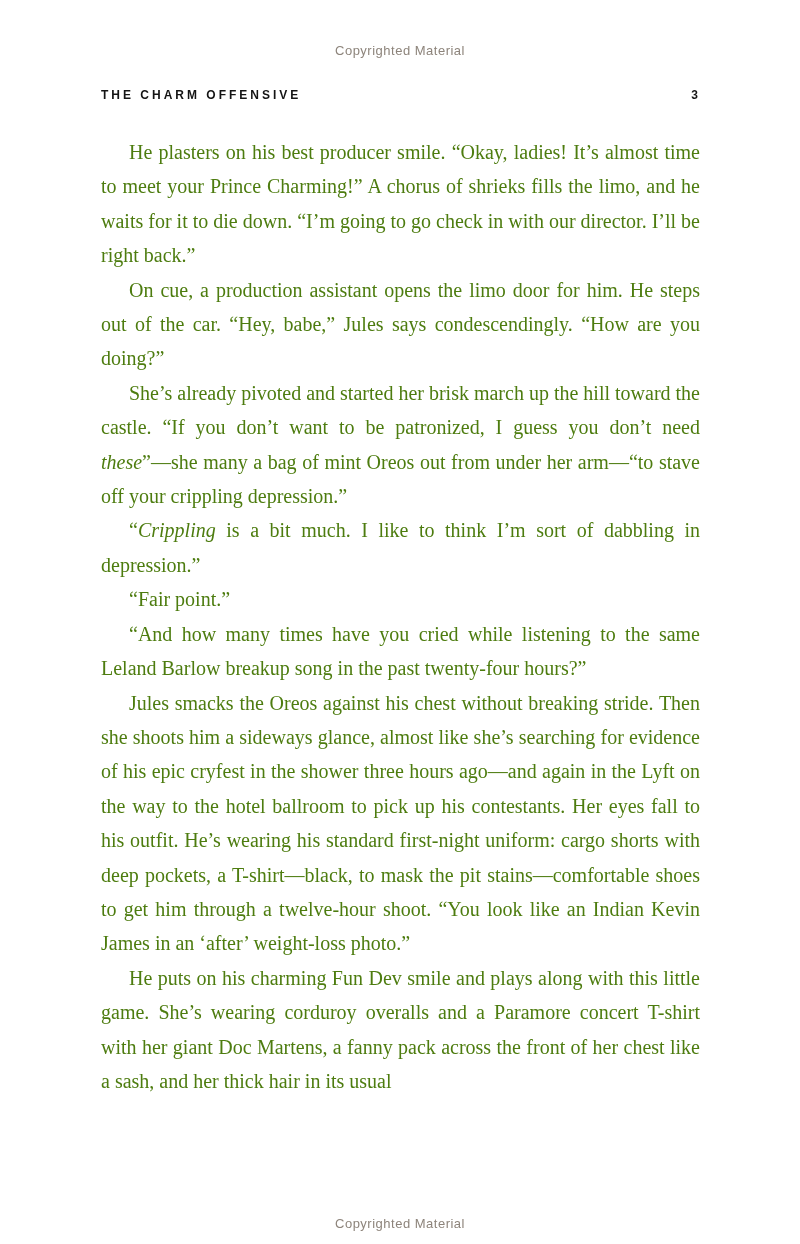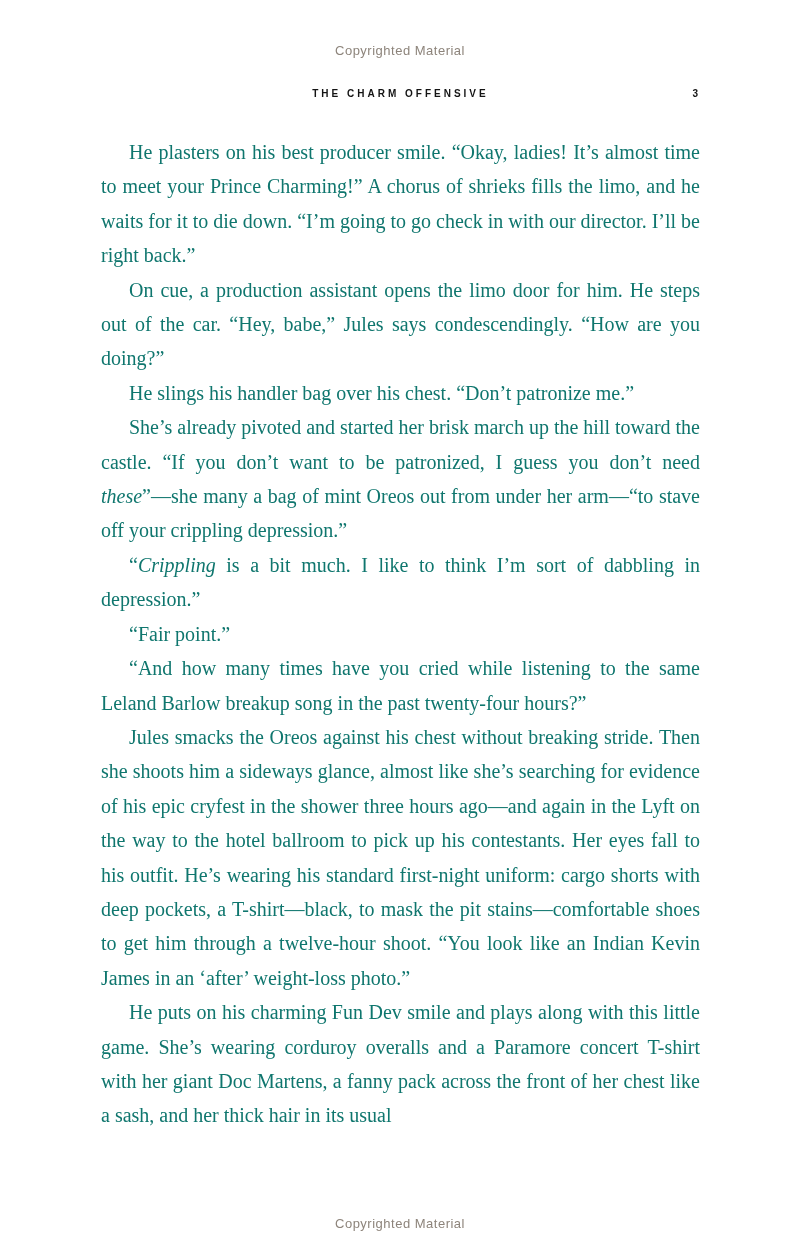--- a/index.html
+++ b/index.html
@@ -28,44 +28,44 @@
   }
   .copyright.top { top: 29px; }
   .copyright.bottom { bottom: 27px; }
 
   .running-head {
     position: absolute;
     top: 74px;
     left: 101px;
     right: 100px;
     height: 20px;
-    text-align: center;
+    text-align: left;
     font-family: "Liberation Sans", "DejaVu Sans", sans-serif;
     font-weight: bold;
-    font-size: 10px;
+    font-size: 12px;
     letter-spacing: 3px;
     color: #141414;
   }
   .running-head .head-title { display: inline-block; }
   .running-head .page-number {
     position: absolute;
     right: 2px;
     top: 0;
     letter-spacing: 0;
   }
 
   .body-text {
     position: absolute;
     top: 121px;
     left: 101px;
     width: 599px;
     font-size: 20px;
     line-height: 34.4px;
     text-align: justify;
-    color: #0f766e;
+    color: #4d7c0f;
   }
   .body-text p {
     margin: 0;
     padding: 0;
     text-indent: 28px;
   }
   .body-text em { }
 </style>
 </head>
 <body>
@@ -75,21 +75,20 @@
   <div class="copyright top">Copyrighted Material</div>
 
   <div class="running-head">
     <span class="head-title">THE CHARM OFFENSIVE</span>
     <span class="page-number">3</span>
   </div>
 
   <div class="body-text">
       <p><span>He plasters on his best producer smile. “Okay, ladies! It’s almost time to meet your Prince Charming!” A chorus of shrieks fills the limo, and he waits for it to die down. “I’m going to go check in with our director. I’ll be right back.”</span></p>
       <p><span>On cue, a production assistant opens the limo door for him. He steps out of the car. “Hey, babe,” Jules says condescendingly. “How are you doing?”</span></p>
-      <p><span>He slings his handler bag over his chest. “Don’t patronize me.”</span></p>
       <p><span>She’s already pivoted and started her brisk march up the hill toward the castle. “If you don’t want to be patronized, I guess you don’t need </span><em>these</em><span>”—she many a bag of mint Oreos out from under her arm—“to stave off your crippling depression.”</span></p>
       <p><span>“</span><em>Crippling</em><span> is a bit much. I like to think I’m sort of dabbling in depression.”</span></p>
       <p><span>“Fair point.”</span></p>
       <p><span>“And how many times have you cried while listening to the same Leland Barlow breakup song in the past twenty-four hours?”</span></p>
       <p><span>Jules smacks the Oreos against his chest without breaking stride. Then she shoots him a sideways glance, almost like she’s searching for evidence of his epic cryfest in the shower three hours ago—and again in the Lyft on the way to the hotel ballroom to pick up his contestants. Her eyes fall to his outfit. He’s wearing his standard first-night uniform: cargo shorts with deep pockets, a T-shirt—black, to mask the pit stains—comfortable shoes to get him through a twelve-hour shoot. “You look like an Indian Kevin James in an ‘after’ weight-loss photo.”</span></p>
       <p><span>He puts on his charming Fun Dev smile and plays along with this little game. She’s wearing corduroy overalls and a Paramore concert T-shirt with her giant Doc Martens, a fanny pack across the front of her chest like a sash, and her thick hair in its usual</span></p>
     </div>
 
   <div class="copyright bottom">Copyrighted Material</div>
 

